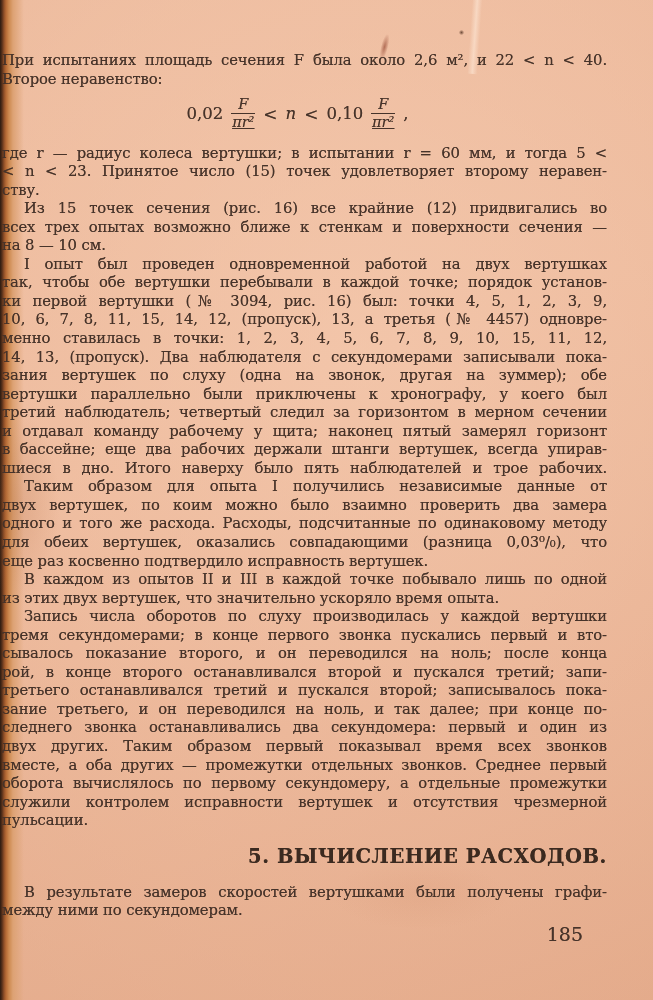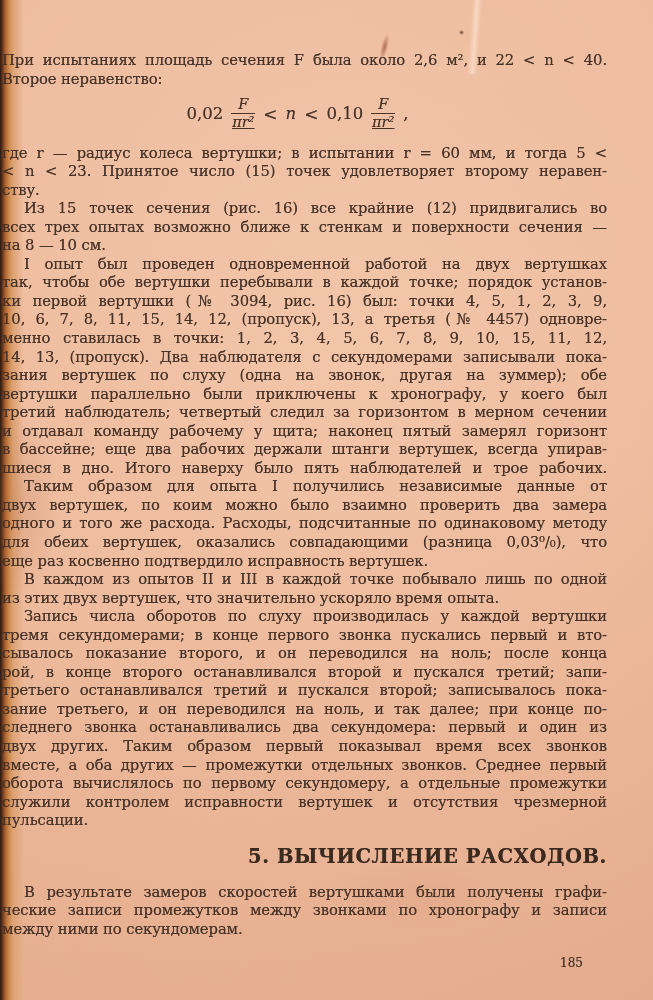--- a/index.html
+++ b/index.html
@@ -63,24 +63,24 @@
   .heading{
     margin:15px 0 15px;
     text-align:right;
     font-weight:bold;
     font-size:19.5px;
     letter-spacing:.6px;
     color:#3b2a20;
     text-shadow:0 0 .5px rgba(50,32,20,.7);
   }
   .page-number{
-    margin-top:18px;
+    margin-top:3px;
     text-align:right;
     padding-right:24px;
-    font-size:12px;
+    font-size:19px;
     text-shadow:0 0 .4px rgba(58,38,26,.6);
   }
 </style>
 </head>
 <body>
 
 <div class="page">
   <div class="binding"></div>
   <div class="stain stain-left"></div>
   <div class="stain stain-mark"></div>
@@ -149,20 +149,19 @@
         <div class="line full">вместе, а оба других — промежутки отдельных звонков. Среднее первый</div>
         <div class="line full">оборота вычислялось по первому секундомеру, а отдельные промежутки</div>
         <div class="line full">служили контролем исправности вертушек и отсутствия чрезмерной</div>
         <div class="line">пульсации.</div>
       </div>
 
     <div class="heading">5. ВЫЧИСЛЕНИЕ РАСХОДОВ.</div>
 
     <div id="closing-paragraphs">
         <div class="line full indent">В результате замеров скоростей вертушками были получены графи-</div>
-        <div class="line full">ческие записи промежутков между звонками по хронографу и записи</div>
         <div class="line">между ними по секундомерам.</div>
       </div>
 
     <div class="page-number">185</div>
 
   </div>
 </div>
 
 </body></html>

